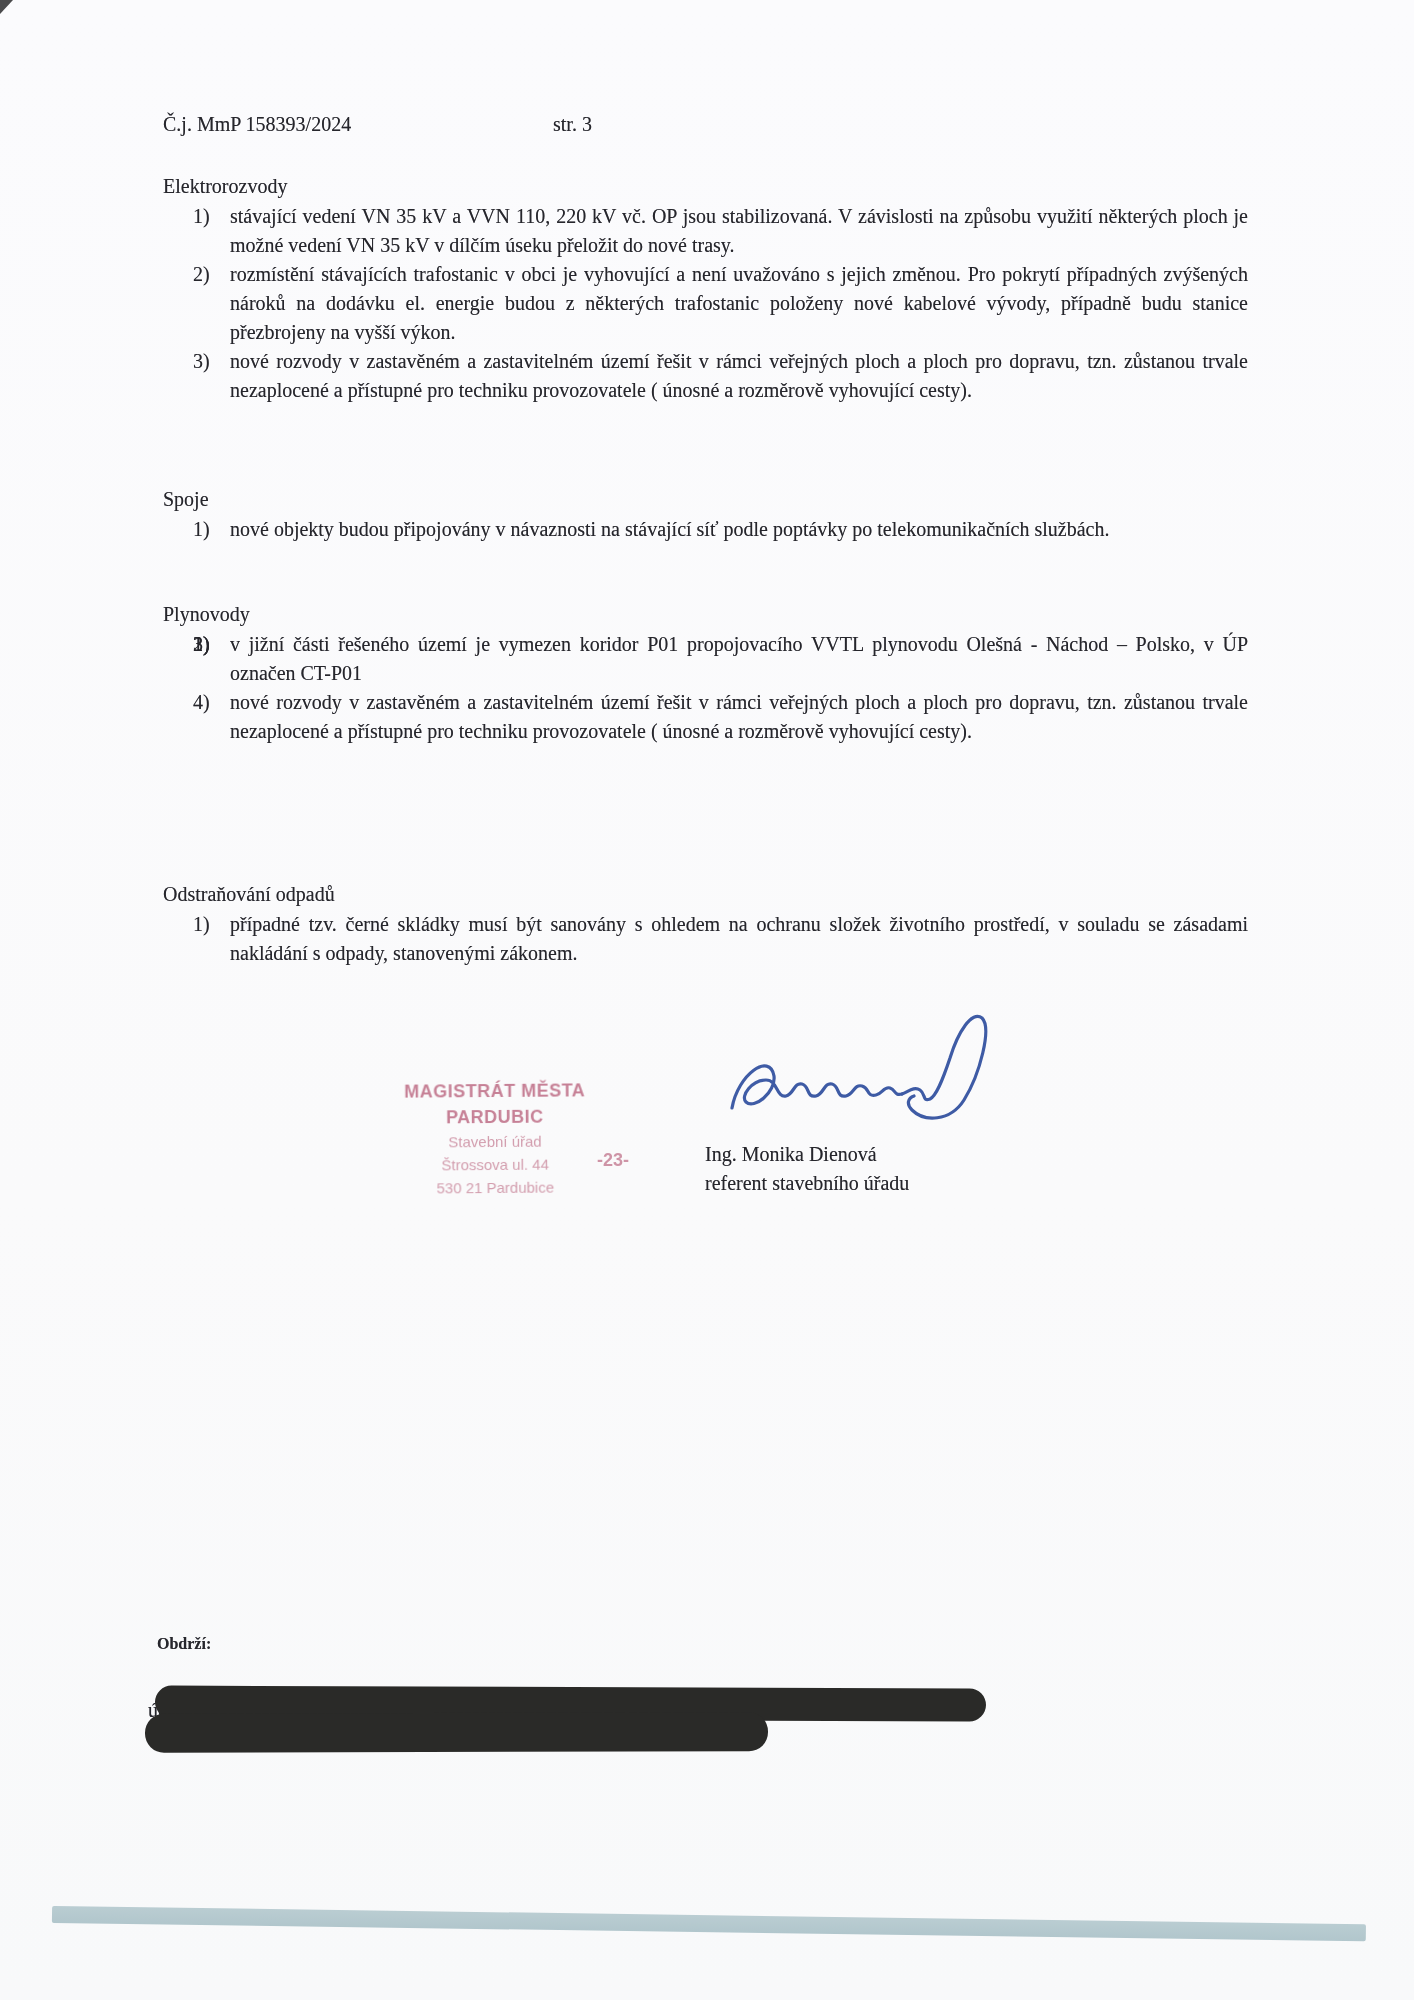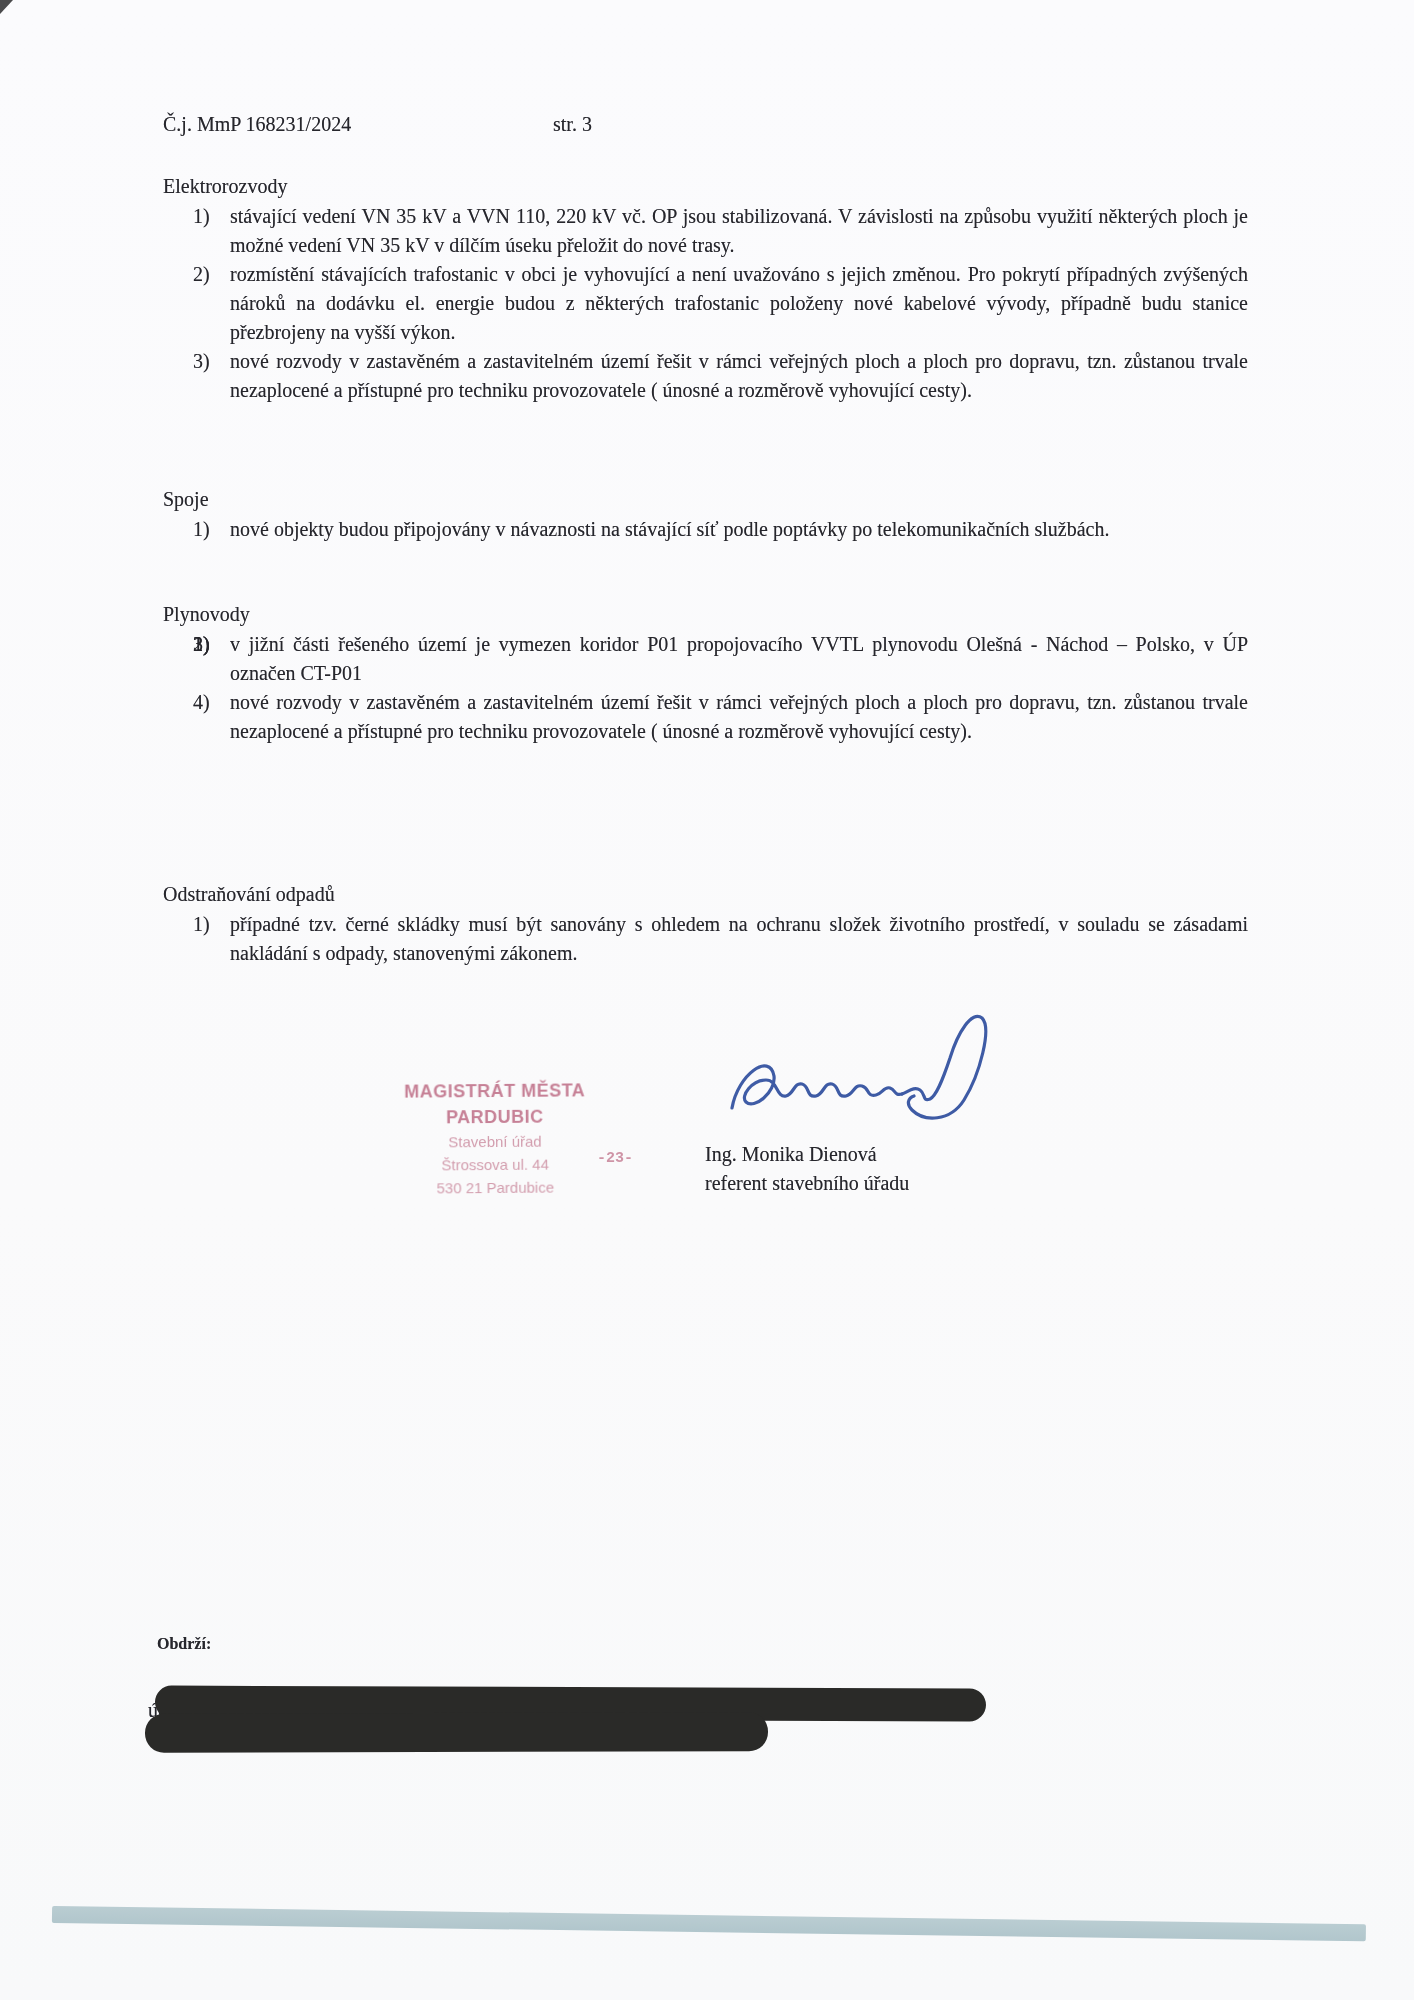--- a/index.html
+++ b/index.html
@@ -23,22 +23,22 @@
     left:365px;top:1078px;width:260px;text-align:center;
     font-family:"Liberation Sans", sans-serif;
     transform:rotate(-0.4deg);
   }
   .stamp-title{
     font-size:18px;font-weight:bold;letter-spacing:.5px;line-height:26px;
     opacity:.78;filter:blur(.3px);
   }
   .stamp-line{font-size:15px;line-height:23px;opacity:.6;filter:blur(.35px);}
   .stamp-number{
-    left:597px;top:1150px;font-family:Liberation Mono, monospace;
-    font-size:15px;font-weight:bold;opacity:.65;filter:blur(.3px);
+    left:597px;top:1150px;font-family:Liberation Sans, sans-serif;
+    font-size:18px;font-weight:bold;opacity:.65;filter:blur(.3px);
   }
   
   .signature-svg{left:718px;top:1002px;}
   .signer{left:705px;top:1140px;width:250px;text-align:left;}
   
   .obdrzi{left:157px;top:1629px;font-weight:bold;font-size:16px;}
   .recipients{left:148px;top:1660px;margin-top:36px;}
   .redaction{position:absolute;background:#2a2a28;}
   .bar1{left:155px;top:1687px;width:831px;height:33px;border-radius:17px;transform:rotate(.2deg);}
   .bar2{left:145px;top:1713px;width:623px;height:39px;border-radius:19px;transform:rotate(-.15deg);}
@@ -52,21 +52,21 @@
     position:absolute;left:0;top:0;width:13px;height:14px;background:#4a4a4c;
     clip-path:polygon(0 0,100% 0,0 100%);
   }
 </style>
 </head>
 <body>
 
 <div class="screen">
 
   <div class="header-row doc-text abs" style="left:0;top:110px;width:100%;height:29px;">
-    <span class="case-no">Č.j. MmP 168231/2024</span>
+    <span class="case-no">Č.j. MmP 158393/2024</span>
     <span class="page-no">str. 3</span>
   </div>
 
   <div class="abs doc-text section-title" style="top:172px;">Elektrorozvody</div>
   <div class="abs doc-text list" style="top:202px;">
     <div class="item">
       <span class="num">1)</span>
       <span>stávající vedení VN 35 kV a VVN 110, 220 kV vč. OP jsou stabilizovaná. V závislosti na způsobu využití některých ploch je možné vedení VN 35 kV v dílčím úseku přeložit do nové trasy.</span>
     </div>
     <div class="item">

